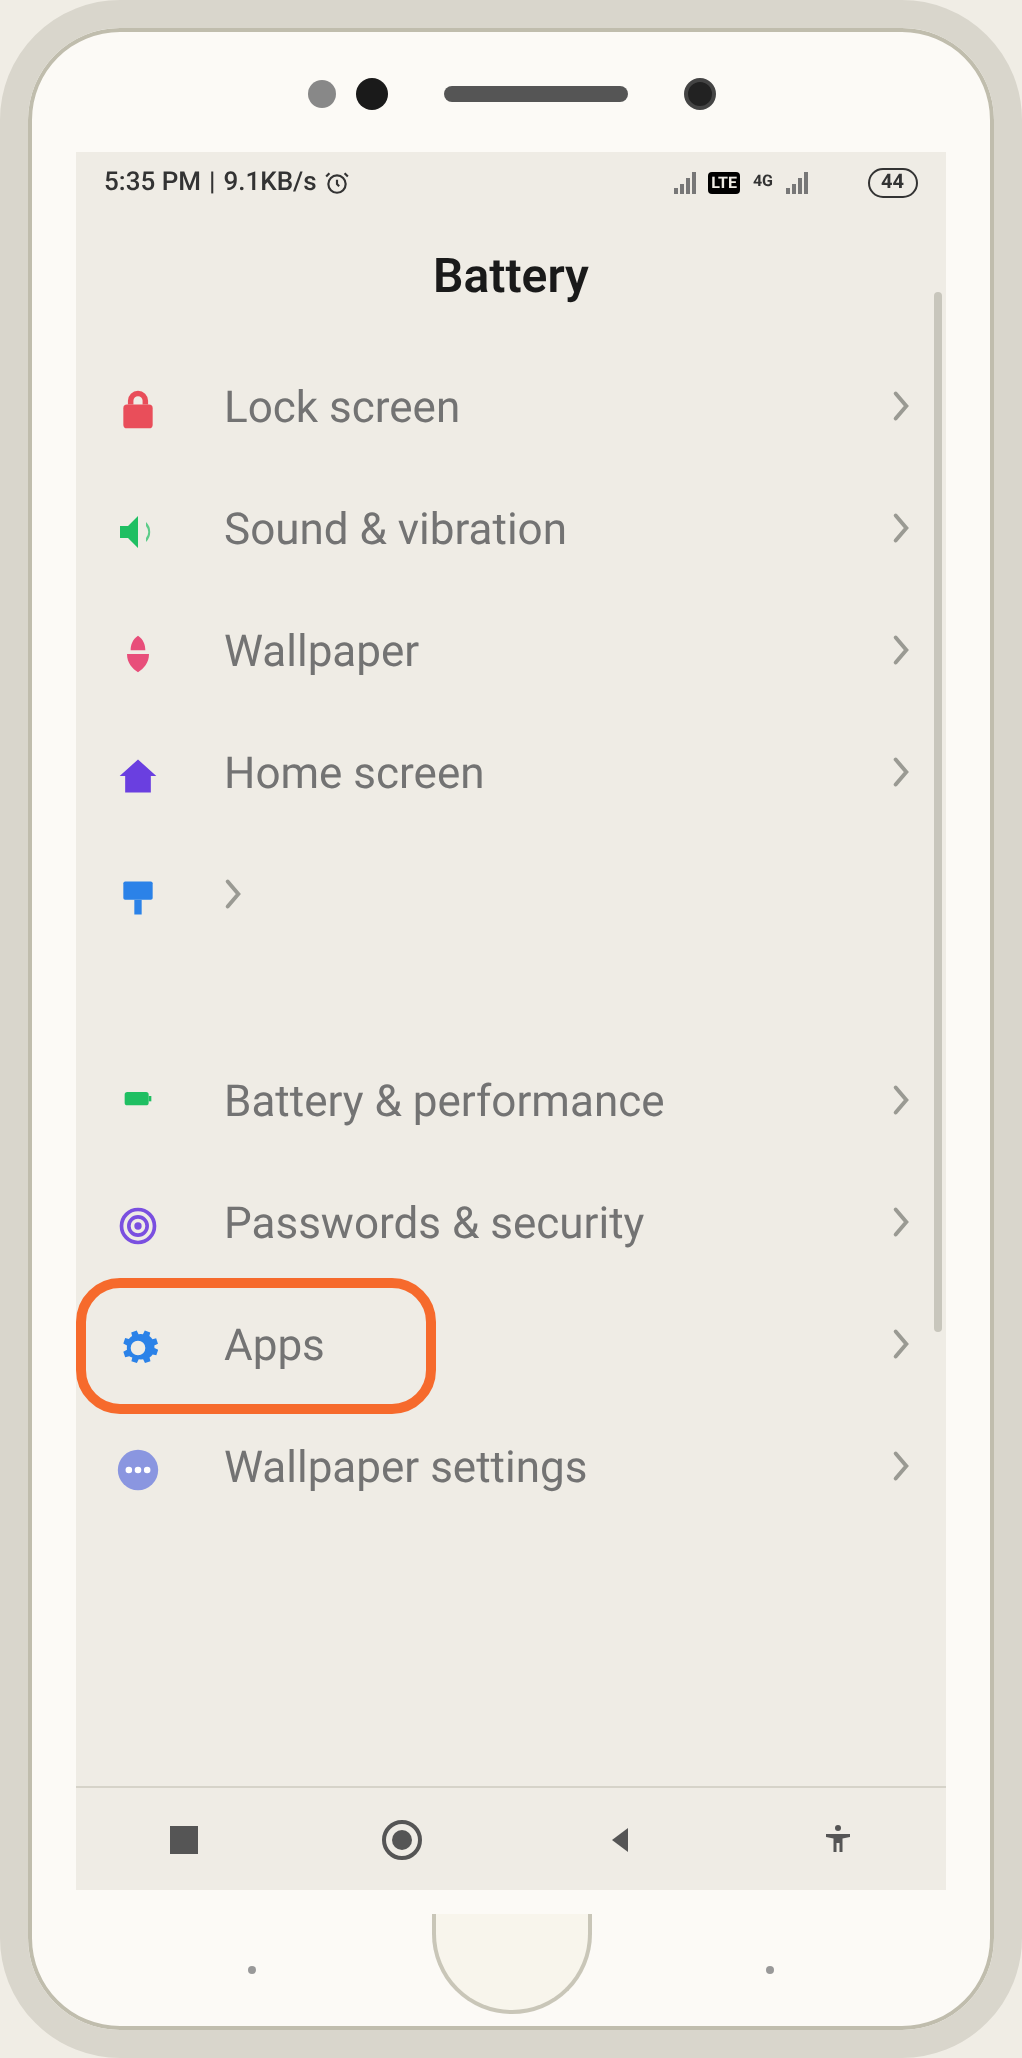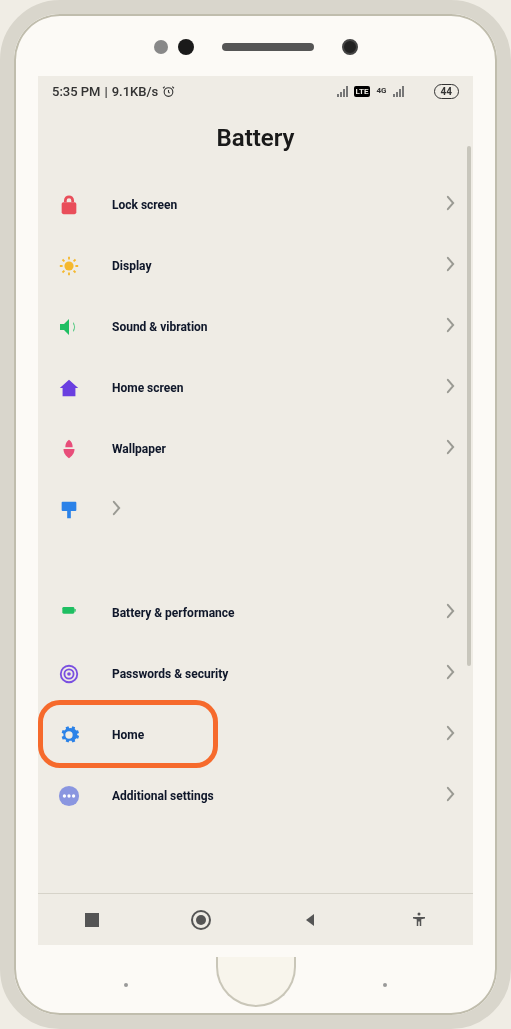--- a/index.html
+++ b/index.html
@@ -34,21 +34,21 @@
       display: inline-flex; align-items: center; border: 1.5px solid #333; border-radius: 8px;
       padding: 1px 6px; font-size: 10px; font-weight: 700; color:#333;margin-left:24px;
     }
     .page-title { text-align: center; font-size: 24px; font-weight: 600; color: #1a1a1a; padding: 18px 0 22px; }
     .list { padding: 0 6px; }
     .row {
       display: flex; align-items: center; height: 61px; padding: 0 12px;
       position: relative;
     }
     .row .icon { width: 26px; height: 26px; margin-right: 30px; display:flex;align-items:center;justify-content:center; }
-    .row .label { font-size: 12px; color: #0f172a; font-weight: 700; flex: 1; }
+    .row .label { font-size: 22px; color: #737373; font-weight: 400; flex: 1; }
     .chev { color: #9a9a93; }
     .chev svg{width:9px;height:16px;}
     .group-gap { height: 42px; }
     .highlight-box {
       position: absolute; border: 5px solid #f66a2c; border-radius: 22px;
       pointer-events: none;
     }
     .nav-bar {
       position: absolute; bottom: 0; left: 0; right: 0; height: 52px;
       display: flex; align-items: center; justify-content: space-around;
@@ -119,62 +119,48 @@
               <path d="M8 9V7a4 4 0 118 0v2" fill="none" stroke="#e94e5a" stroke-width="3"></path>
             </svg>
           </span>
           <span class="label">Lock screen</span>
           <span class="chev"><svg viewBox="0 0 10 18">
               <path d="M2 2l6 7-6 7" fill="none" stroke="currentColor" stroke-width="2.2" stroke-linecap="round"></path>
             </svg></span>
         </div>
         <div class="row">
           <span class="icon">
-            <svg viewBox="0 0 24 24" width="22" height="22">
-              <circle cx="12" cy="12" r="5" fill="#f5b82e"></circle>
-              <g stroke="#f5b82e" stroke-width="2">
-                <path d="M12 2v3M12 19v3M2 12h3M19 12h3M4.9 4.9l2.1 2.1M17 17l2.1 2.1M4.9 19.1L7 17M17 7l2.1-2.1"></path>
-              </g>
-            </svg>
-          </span>
-          <span class="label">Display</span>
-          <span class="chev"><svg viewBox="0 0 10 18">
-              <path d="M2 2l6 7-6 7" fill="none" stroke="currentColor" stroke-width="2.2" stroke-linecap="round"></path>
-            </svg></span>
-        </div>
-        <div class="row">
-          <span class="icon">
             <svg viewBox="0 0 24 24" width="24" height="24">
               <path fill="#1fbf62" d="M3 9v6h4l5 5V4L7 9H3z"></path>
               <path fill="#1fbf62" d="M16 7a7 7 0 010 10v-2a5 5 0 000-6V7z" opacity=".7"></path>
             </svg>
           </span>
           <span class="label">Sound &amp; vibration</span>
           <span class="chev"><svg viewBox="0 0 10 18">
               <path d="M2 2l6 7-6 7" fill="none" stroke="currentColor" stroke-width="2.2" stroke-linecap="round"></path>
             </svg></span>
         </div>
         <div class="row">
           <span class="icon">
             <svg viewBox="0 0 24 24" width="22" height="22">
+              <path fill="#e84e7a" d="M12 2c3 2 4 5 4 8H8c0-3 1-6 4-8zM6 12c0 5 3 8 6 10 3-2 6-5 6-10H6z"></path>
+            </svg>
+          </span>
+          <span class="label">Wallpaper</span>
+          <span class="chev"><svg viewBox="0 0 10 18">
+              <path d="M2 2l6 7-6 7" fill="none" stroke="currentColor" stroke-width="2.2" stroke-linecap="round"></path>
+            </svg></span>
+        </div>
+        <div class="row">
+          <span class="icon">
+            <svg viewBox="0 0 24 24" width="22" height="22">
               <path fill="#6a3fe0" d="M12 3l10 9h-3v9H5v-9H2l10-9z"></path>
             </svg>
           </span>
           <span class="label">Home screen</span>
-          <span class="chev"><svg viewBox="0 0 10 18">
-              <path d="M2 2l6 7-6 7" fill="none" stroke="currentColor" stroke-width="2.2" stroke-linecap="round"></path>
-            </svg></span>
-        </div>
-        <div class="row">
-          <span class="icon">
-            <svg viewBox="0 0 24 24" width="22" height="22">
-              <path fill="#e84e7a" d="M12 2c3 2 4 5 4 8H8c0-3 1-6 4-8zM6 12c0 5 3 8 6 10 3-2 6-5 6-10H6z"></path>
-            </svg>
-          </span>
-          <span class="label">Wallpaper</span>
           <span class="chev"><svg viewBox="0 0 10 18">
               <path d="M2 2l6 7-6 7" fill="none" stroke="currentColor" stroke-width="2.2" stroke-linecap="round"></path>
             </svg></span>
         </div>
         <div class="row">
           <span class="icon">
             <svg viewBox="0 0 24 24" width="22" height="22">
               <rect x="4" y="3" width="16" height="10" rx="1" fill="#2b82e8"></rect>
               <rect x="10" y="13" width="4" height="8" fill="#2b82e8"></rect>
             </svg>
@@ -208,36 +194,36 @@
           <span class="chev"><svg viewBox="0 0 10 18">
               <path d="M2 2l6 7-6 7" fill="none" stroke="currentColor" stroke-width="2.2" stroke-linecap="round"></path>
             </svg></span>
         </div>
         <div class="row" style="position: relative;">
           <span class="icon">
             <svg viewBox="0 0 24 24" width="22" height="22">
               <path fill="#2b82e8" d="M12 8a4 4 0 100 8 4 4 0 000-8zm9 4l2 1-1 3-2-.5a9 9 0 01-1.7 1.7l.5 2-3 1-1-2a9 9 0 01-2.4 0l-1 2-3-1 .5-2A9 9 0 017.2 16.5L5 17l-1-3 2-1a9 9 0 010-2.4l-2-1 1-3 2 .5A9 9 0 018.8 5.5L8.3 3.5l3-1 1 2a9 9 0 012.4 0l1-2 3 1-.5 2a9 9 0 011.7 1.7l2-.5 1 3-2 1a9 9 0 010 2.4z"></path>
             </svg>
           </span>
-          <span class="label">Home</span>
+          <span class="label">Apps</span>
           <span class="chev"><svg viewBox="0 0 10 18">
               <path d="M2 2l6 7-6 7" fill="none" stroke="currentColor" stroke-width="2.2" stroke-linecap="round"></path>
             </svg></span>
           <div class="highlight-box" style="left: -6px; top: -4px; width: 180px; height: 68px;"></div>
         </div>
         <div class="row">
           <span class="icon">
             <svg viewBox="0 0 24 24" width="22" height="22">
               <circle cx="12" cy="12" r="11" fill="#8a96e0"></circle>
               <circle cx="7" cy="12" r="1.8" fill="#fff"></circle>
               <circle cx="12" cy="12" r="1.8" fill="#fff"></circle>
               <circle cx="17" cy="12" r="1.8" fill="#fff"></circle>
             </svg>
           </span>
-          <span class="label">Additional settings</span>
+          <span class="label">Wallpaper settings</span>
           <span class="chev"><svg viewBox="0 0 10 18">
               <path d="M2 2l6 7-6 7" fill="none" stroke="currentColor" stroke-width="2.2" stroke-linecap="round"></path>
             </svg></span>
         </div>
       </div>
 
     <div class="scroll-hint"></div>
 
     <div class="nav-bar">
       <div class="nav-btn">

